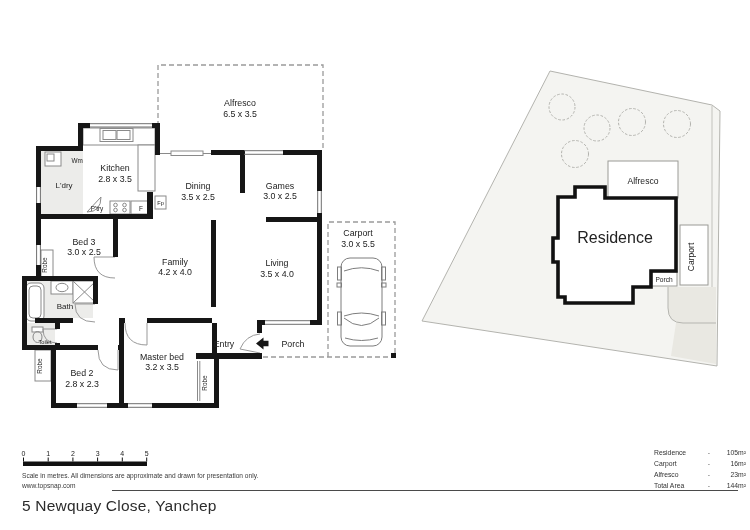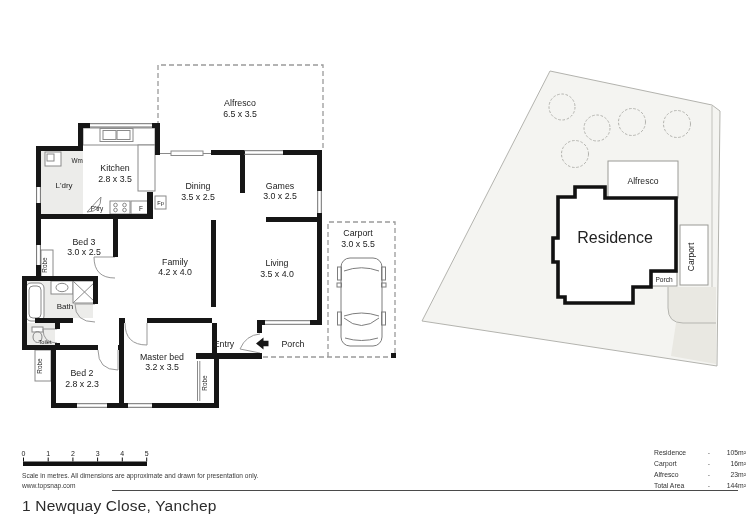--- a/index.html
+++ b/index.html
@@ -261,21 +261,21 @@
       <text x="97.6" y="456">3</text>
       <text x="122.3" y="456">4</text>
       <text x="146.7" y="456">5</text>
     </g>
   </g>
 </svg>
 
   <div class="disclaimer">Scale in metres. All dimensions are approximate and drawn for presentation only.</div>
   <div class="website">www.topsnap.com</div>
   <div class="rule"></div>
-  <div class="address">1 Newquay Close, Yanchep</div>
+  <div class="address">5 Newquay Close, Yanchep</div>
 
   <div class="area-table">
     <div class="area-row">
       <span class="area-label">Residence</span>
       <span class="area-dash">-</span>
       <span class="area-value">105m²</span>
     </div>
     <div class="area-row">
       <span class="area-label">Carport</span>
       <span class="area-dash">-</span>

